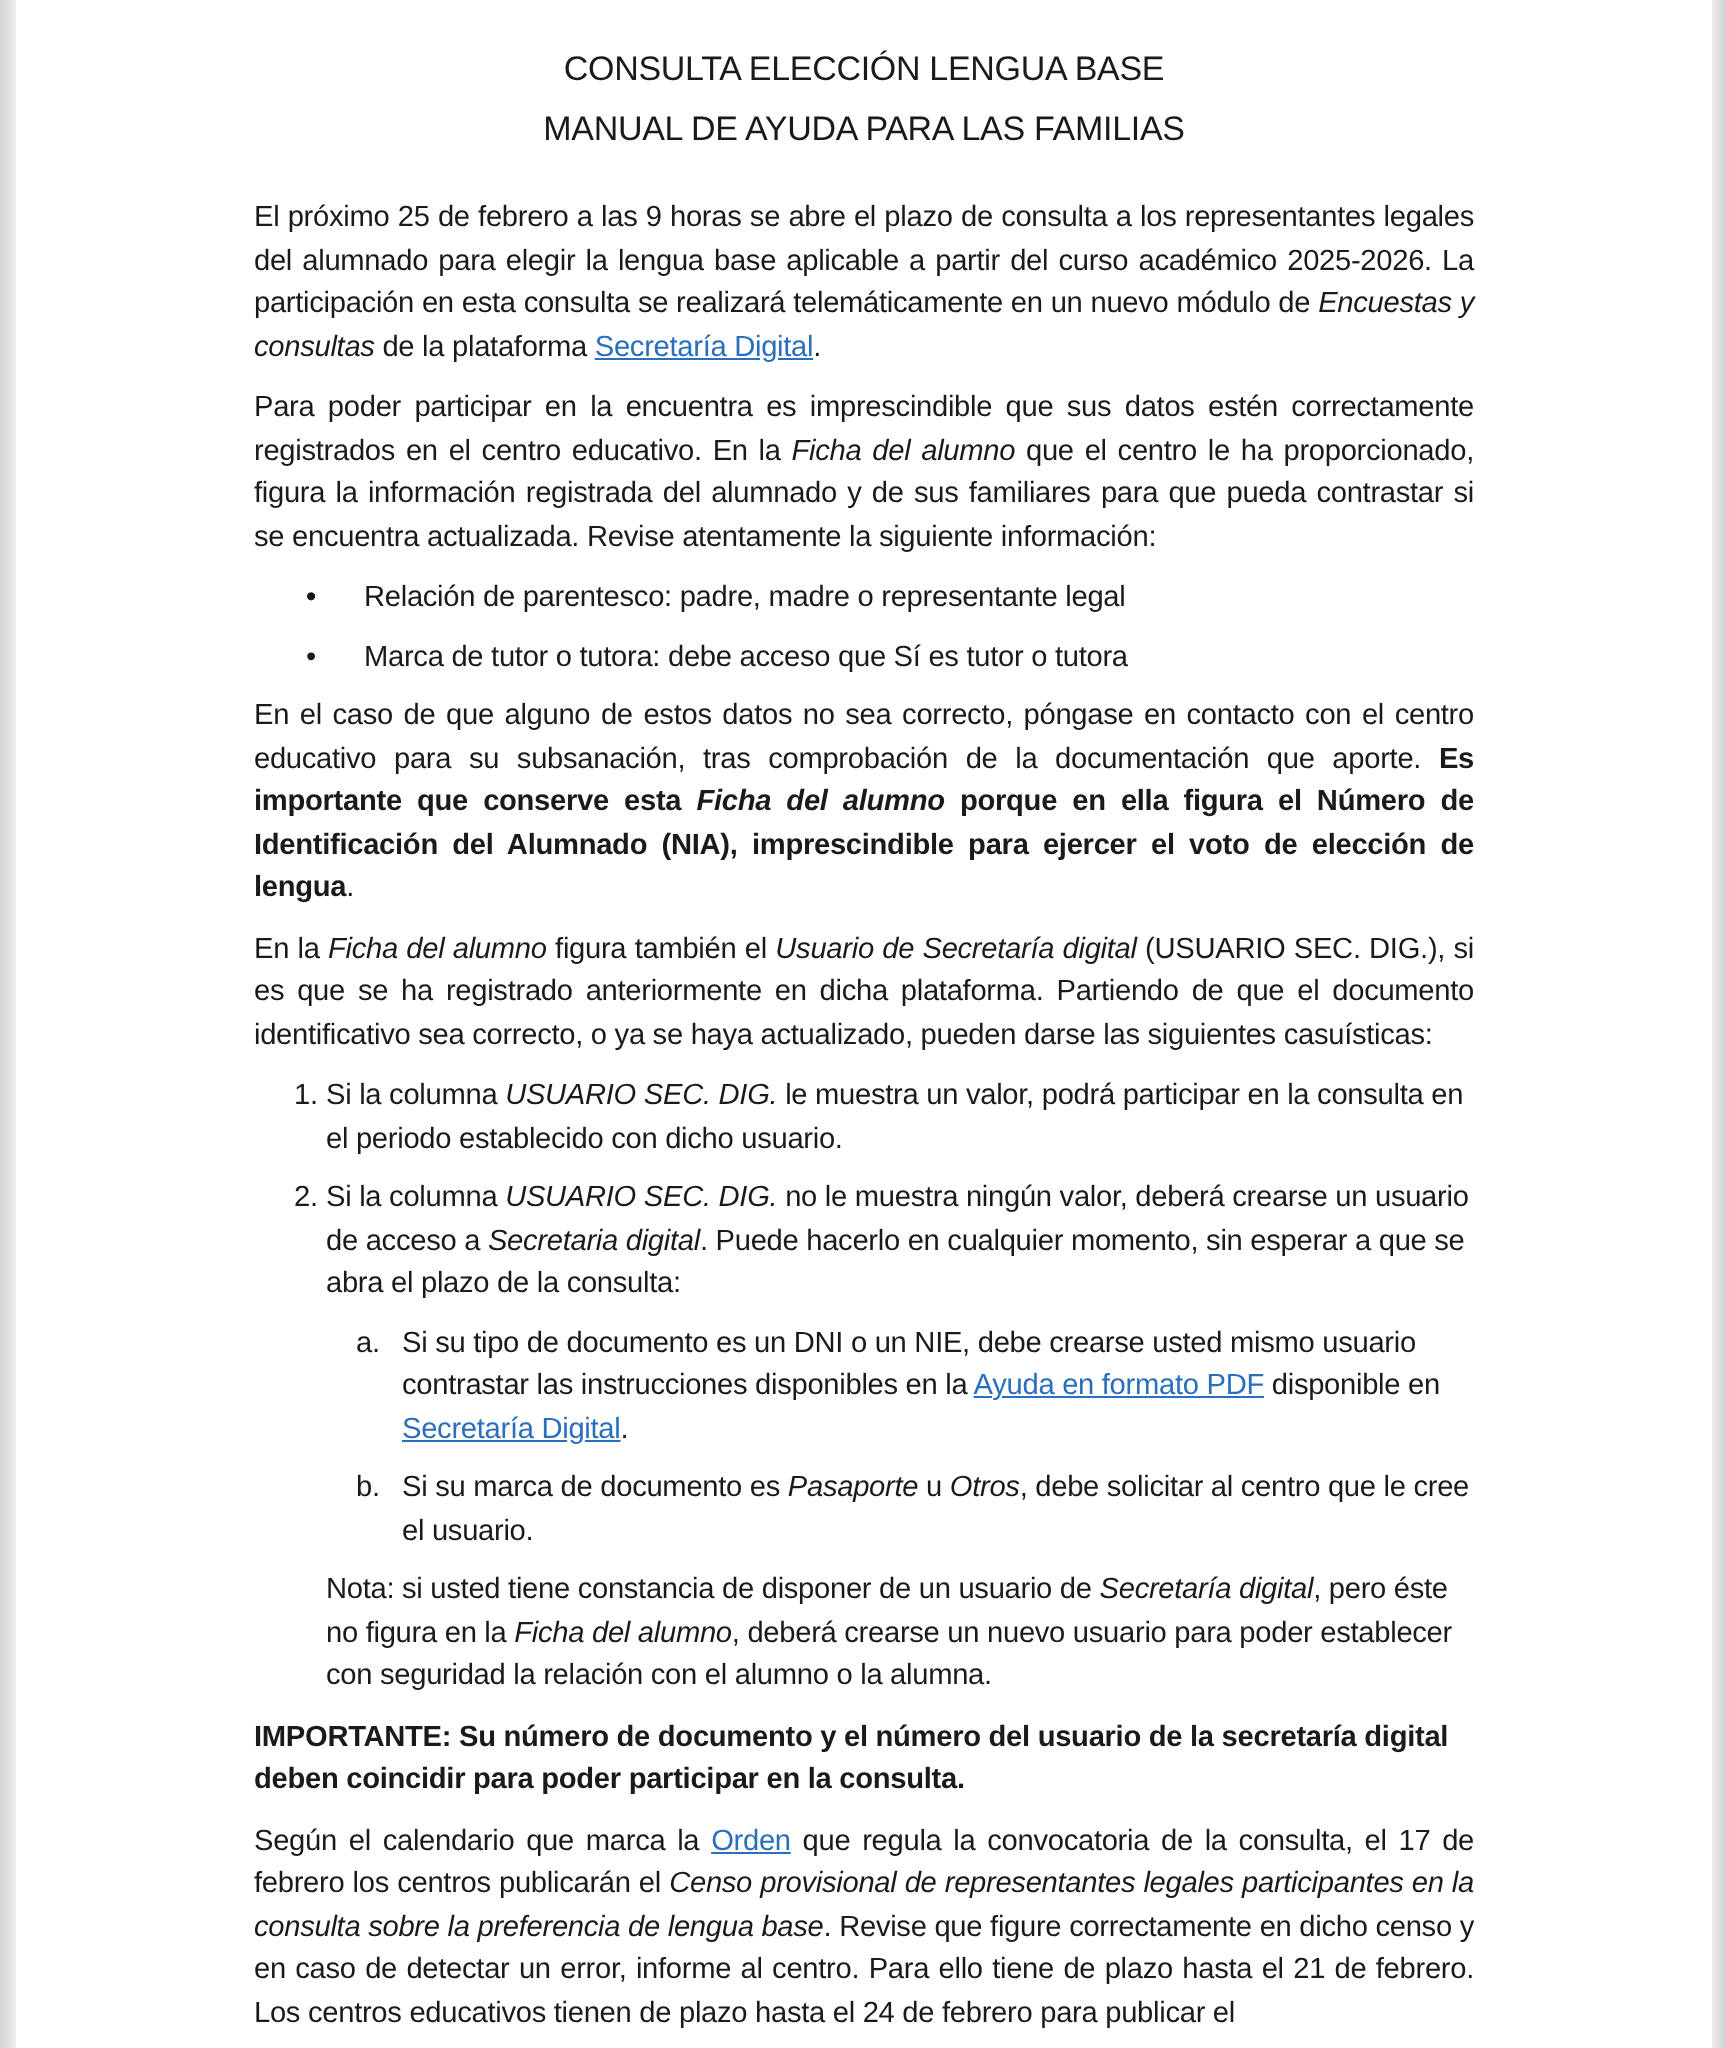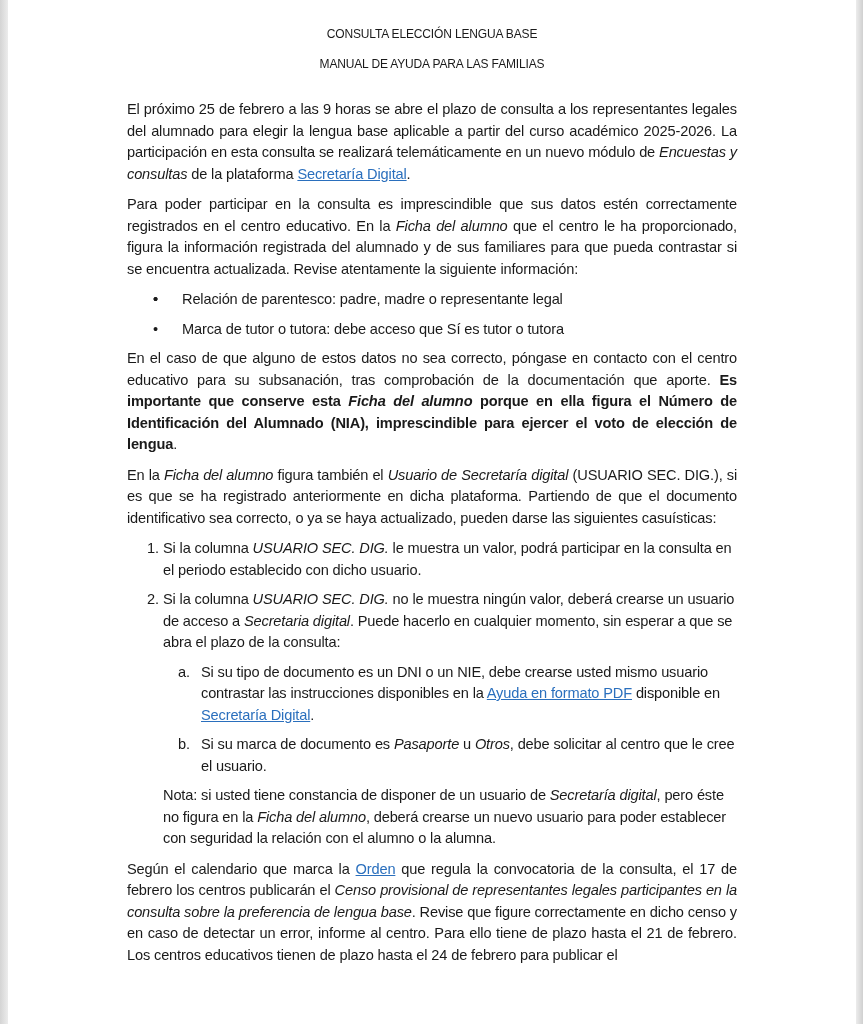--- a/index.html
+++ b/index.html
@@ -28,21 +28,21 @@
       left: 127px;
       top: 24px;
       width: 610px;
       font-size: 14.6px;
       line-height: 21.5px;
       letter-spacing: -0.15px;
     }
     .title {
       text-align: center;
       margin: 0 0 8px 0;
-      font-size: 12px;
+      font-size: 17px;
     }
     .title + .title { margin-bottom: 24px; }
     p {
       margin: 0 0 9px 0;
       text-align: justify;
     }
     a.link {
       color: #2a6fbd;
       text-decoration: underline;
       text-align: center;
@@ -105,21 +105,21 @@
 
 <div class="edge-left"></div>
 <div class="edge-right"></div>
 
 <div class="page">
   <div class="title">CONSULTA ELECCIÓN LENGUA BASE</div>
   <div class="title">MANUAL DE AYUDA PARA LAS FAMILIAS</div>
 
   <p><span>El próximo 25 de febrero a las 9 horas se abre el plazo de consulta a los representantes legales del alumnado para elegir la lengua base aplicable a partir del curso académico 2025-2026. La participación en esta consulta se realizará telemáticamente en un nuevo módulo de </span><i>Encuestas y consultas</i><span> de la plataforma </span><a class="link">Secretaría Digital</a><span>.</span></p>
 
-  <p><span>Para poder participar en la consulta es imprescindible que sus datos estén correctamente registrados en el centro educativo. En la </span><i>Ficha del alumno</i><span> que el centro le ha proporcionado, figura la información registrada del alumnado y de sus familiares para que pueda contrastar si se encuentra actualizada. Revise atentamente la siguiente información:</span></p>
+  <p><span>Para poder participar en la encuentra es imprescindible que sus datos estén correctamente registrados en el centro educativo. En la </span><i>Ficha del alumno</i><span> que el centro le ha proporcionado, figura la información registrada del alumnado y de sus familiares para que pueda contrastar si se encuentra actualizada. Revise atentamente la siguiente información:</span></p>
 
   <ul class="bullets">
     <li><span class="dot">•</span></li>
     <li><span class="dot">•</span><span>Relación de parentesco: padre, madre o representante legal</span></li>
     <li><span class="dot">•</span><span>Marca de tutor o tutora: debe acceso que Sí es tutor o tutora</span></li>
   </ul>
 
   <p><span>En el caso de que alguno de estos datos no sea correcto, póngase en contacto con el centro educativo para su subsanación, tras comprobación de la documentación que aporte. </span><b>Es importante que conserve esta </b><b><i>Ficha del alumno</i></b><b> porque en ella figura el Número de Identificación del Alumnado (NIA), imprescindible para ejercer el voto de elección de lengua</b><span>.</span></p>
 
   <p><span>En la </span><i>Ficha del alumno</i><span> figura también el </span><i>Usuario de Secretaría digital</i><span> (USUARIO SEC. DIG.), si es que se ha registrado anteriormente en dicha plataforma. Partiendo de que el documento identificativo sea correcto, o ya se haya actualizado, pueden darse las siguientes casuísticas:</span></p>
@@ -140,15 +140,16 @@
         <li>
           <span class="num">b.</span>
           <span>Si su marca de documento es </span><i>Pasaporte</i><span> u </span><i>Otros</i><span>, debe solicitar al centro que le cree el usuario.</span>
         </li>
       </ol>
     </li>
   </ol>
 
   <p class="note"><span>Nota: si usted tiene constancia de disponer de un usuario de </span><i>Secretaría digital</i><span>, pero éste no figura en la </span><i>Ficha del alumno</i><span>, deberá crearse un nuevo usuario para poder establecer con seguridad la relación con el alumno o la alumna.</span></p>
 
+  <p style="text-align:left;"><b>IMPORTANTE: Su número de documento y el número del usuario de la secretaría digital deben coincidir para poder participar en la consulta.</b></p>
 
   <p><span>Según el calendario que marca la </span><a class="link">Orden</a><span> que regula la convocatoria de la consulta, el 17 de febrero los centros publicarán el </span><i>Censo provisional de representantes legales participantes en la consulta sobre la preferencia de lengua base</i><span>. Revise que figure correctamente en dicho censo y en caso de detectar un error, informe al centro. Para ello tiene de plazo hasta el 21 de febrero. Los centros educativos tienen de plazo hasta el 24 de febrero para publicar el </span></p>
 </div>
 
 </body></html>

